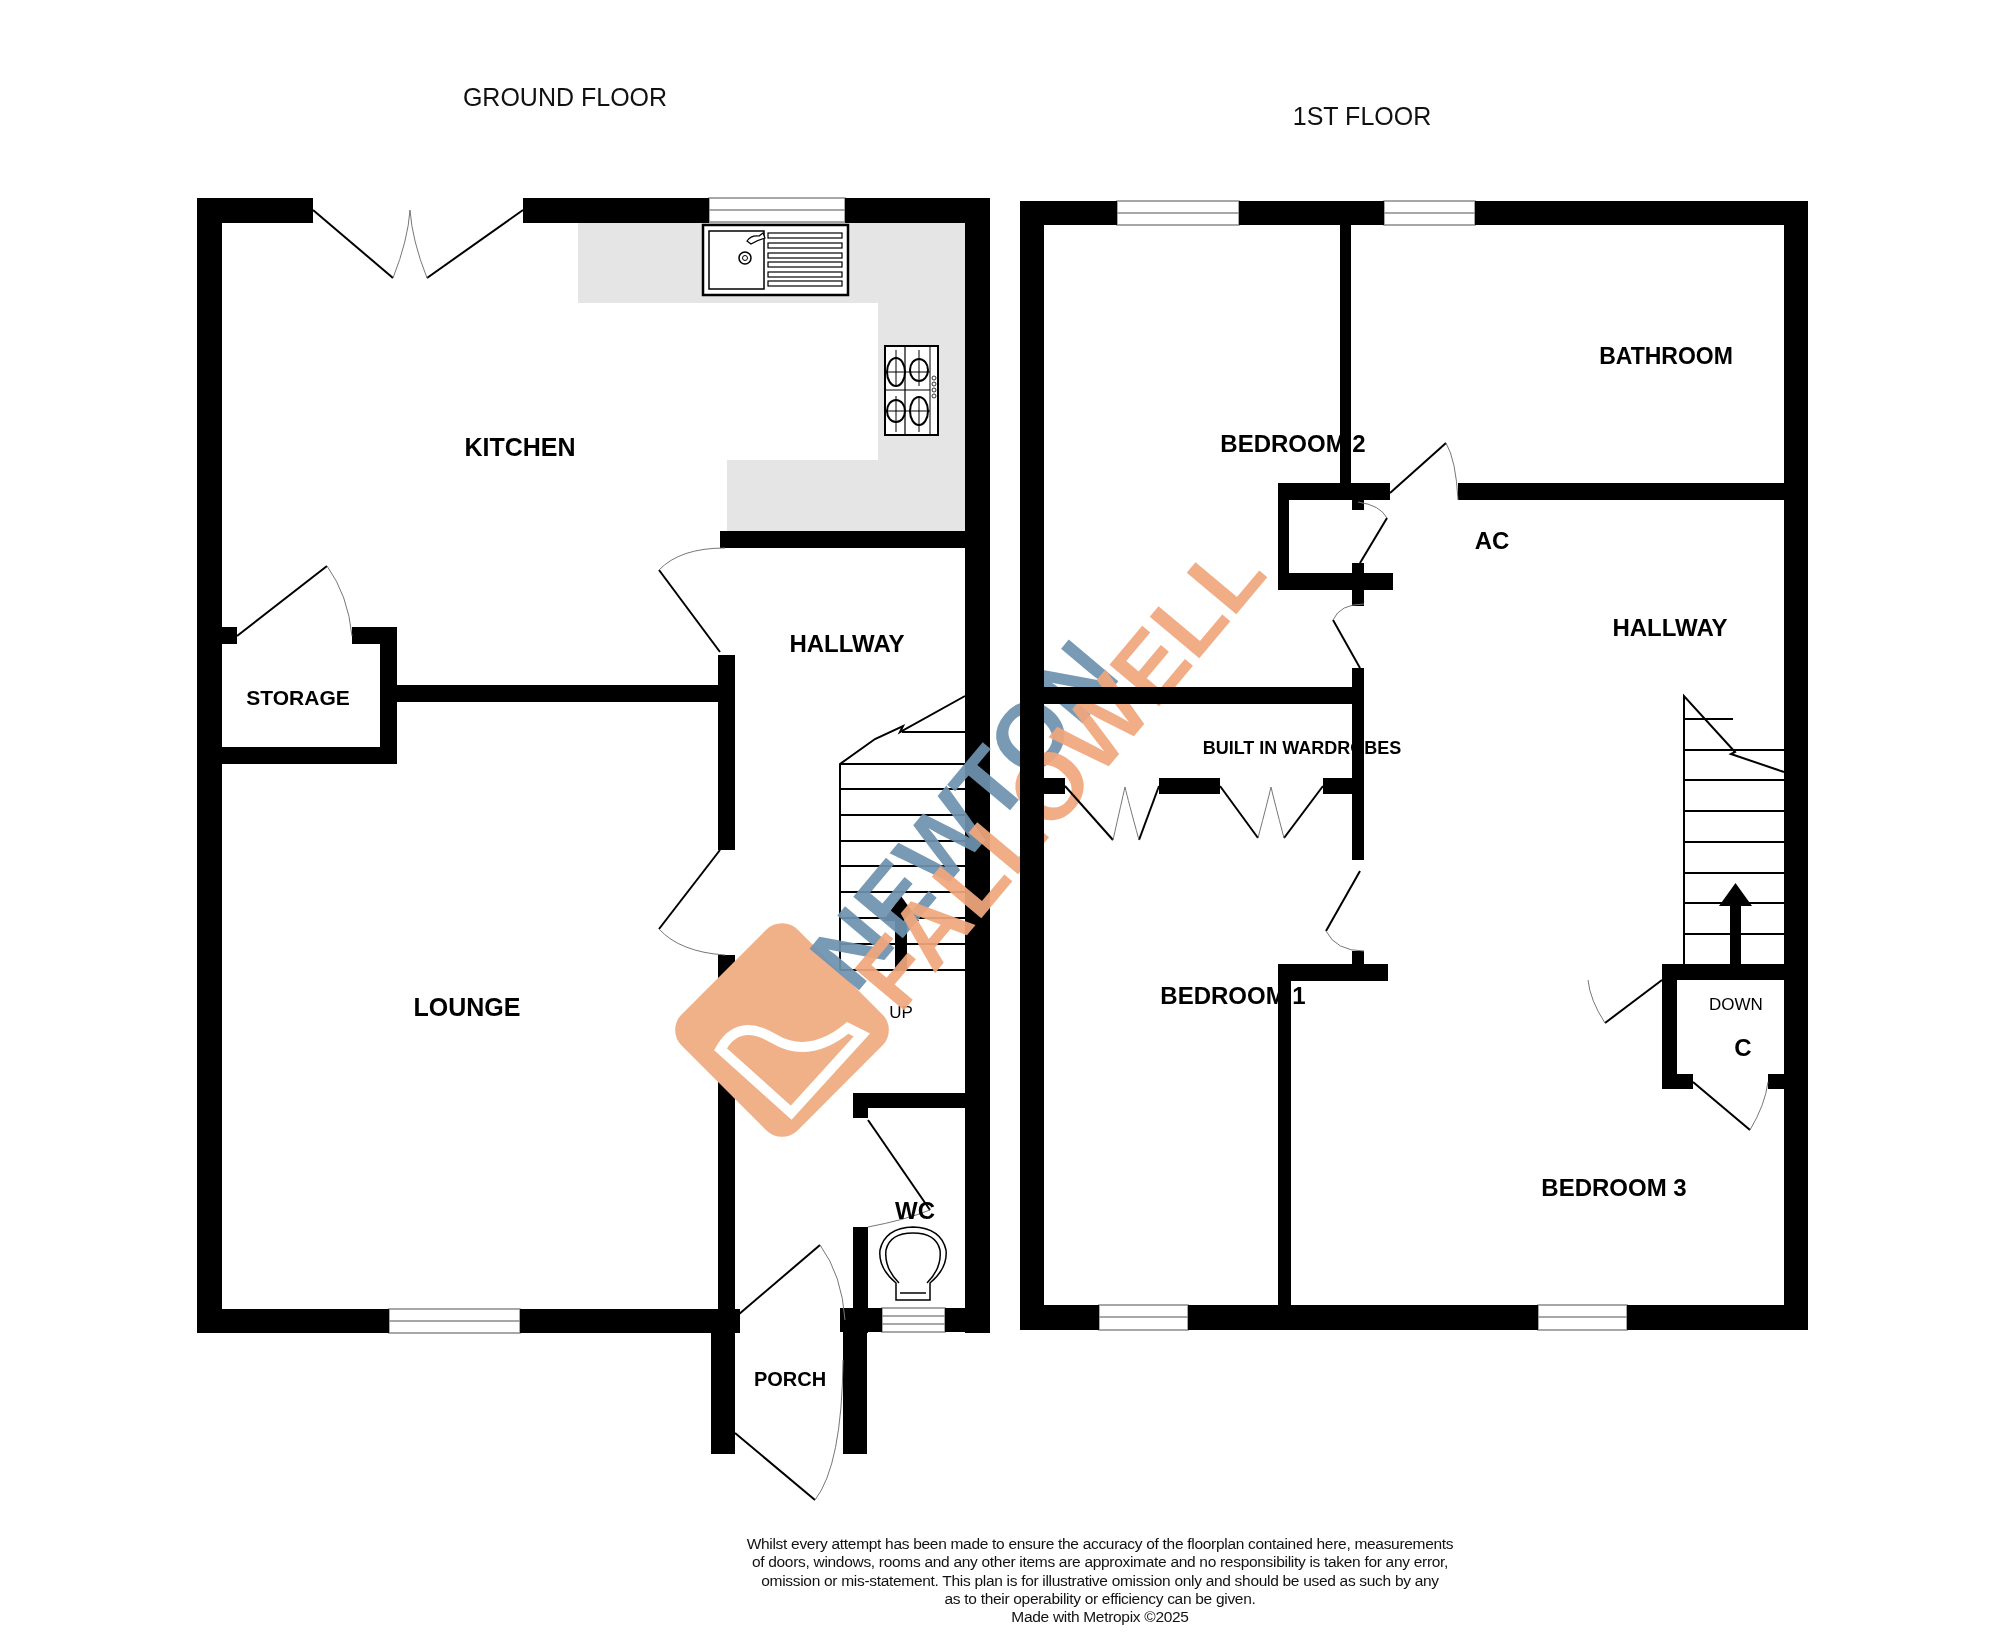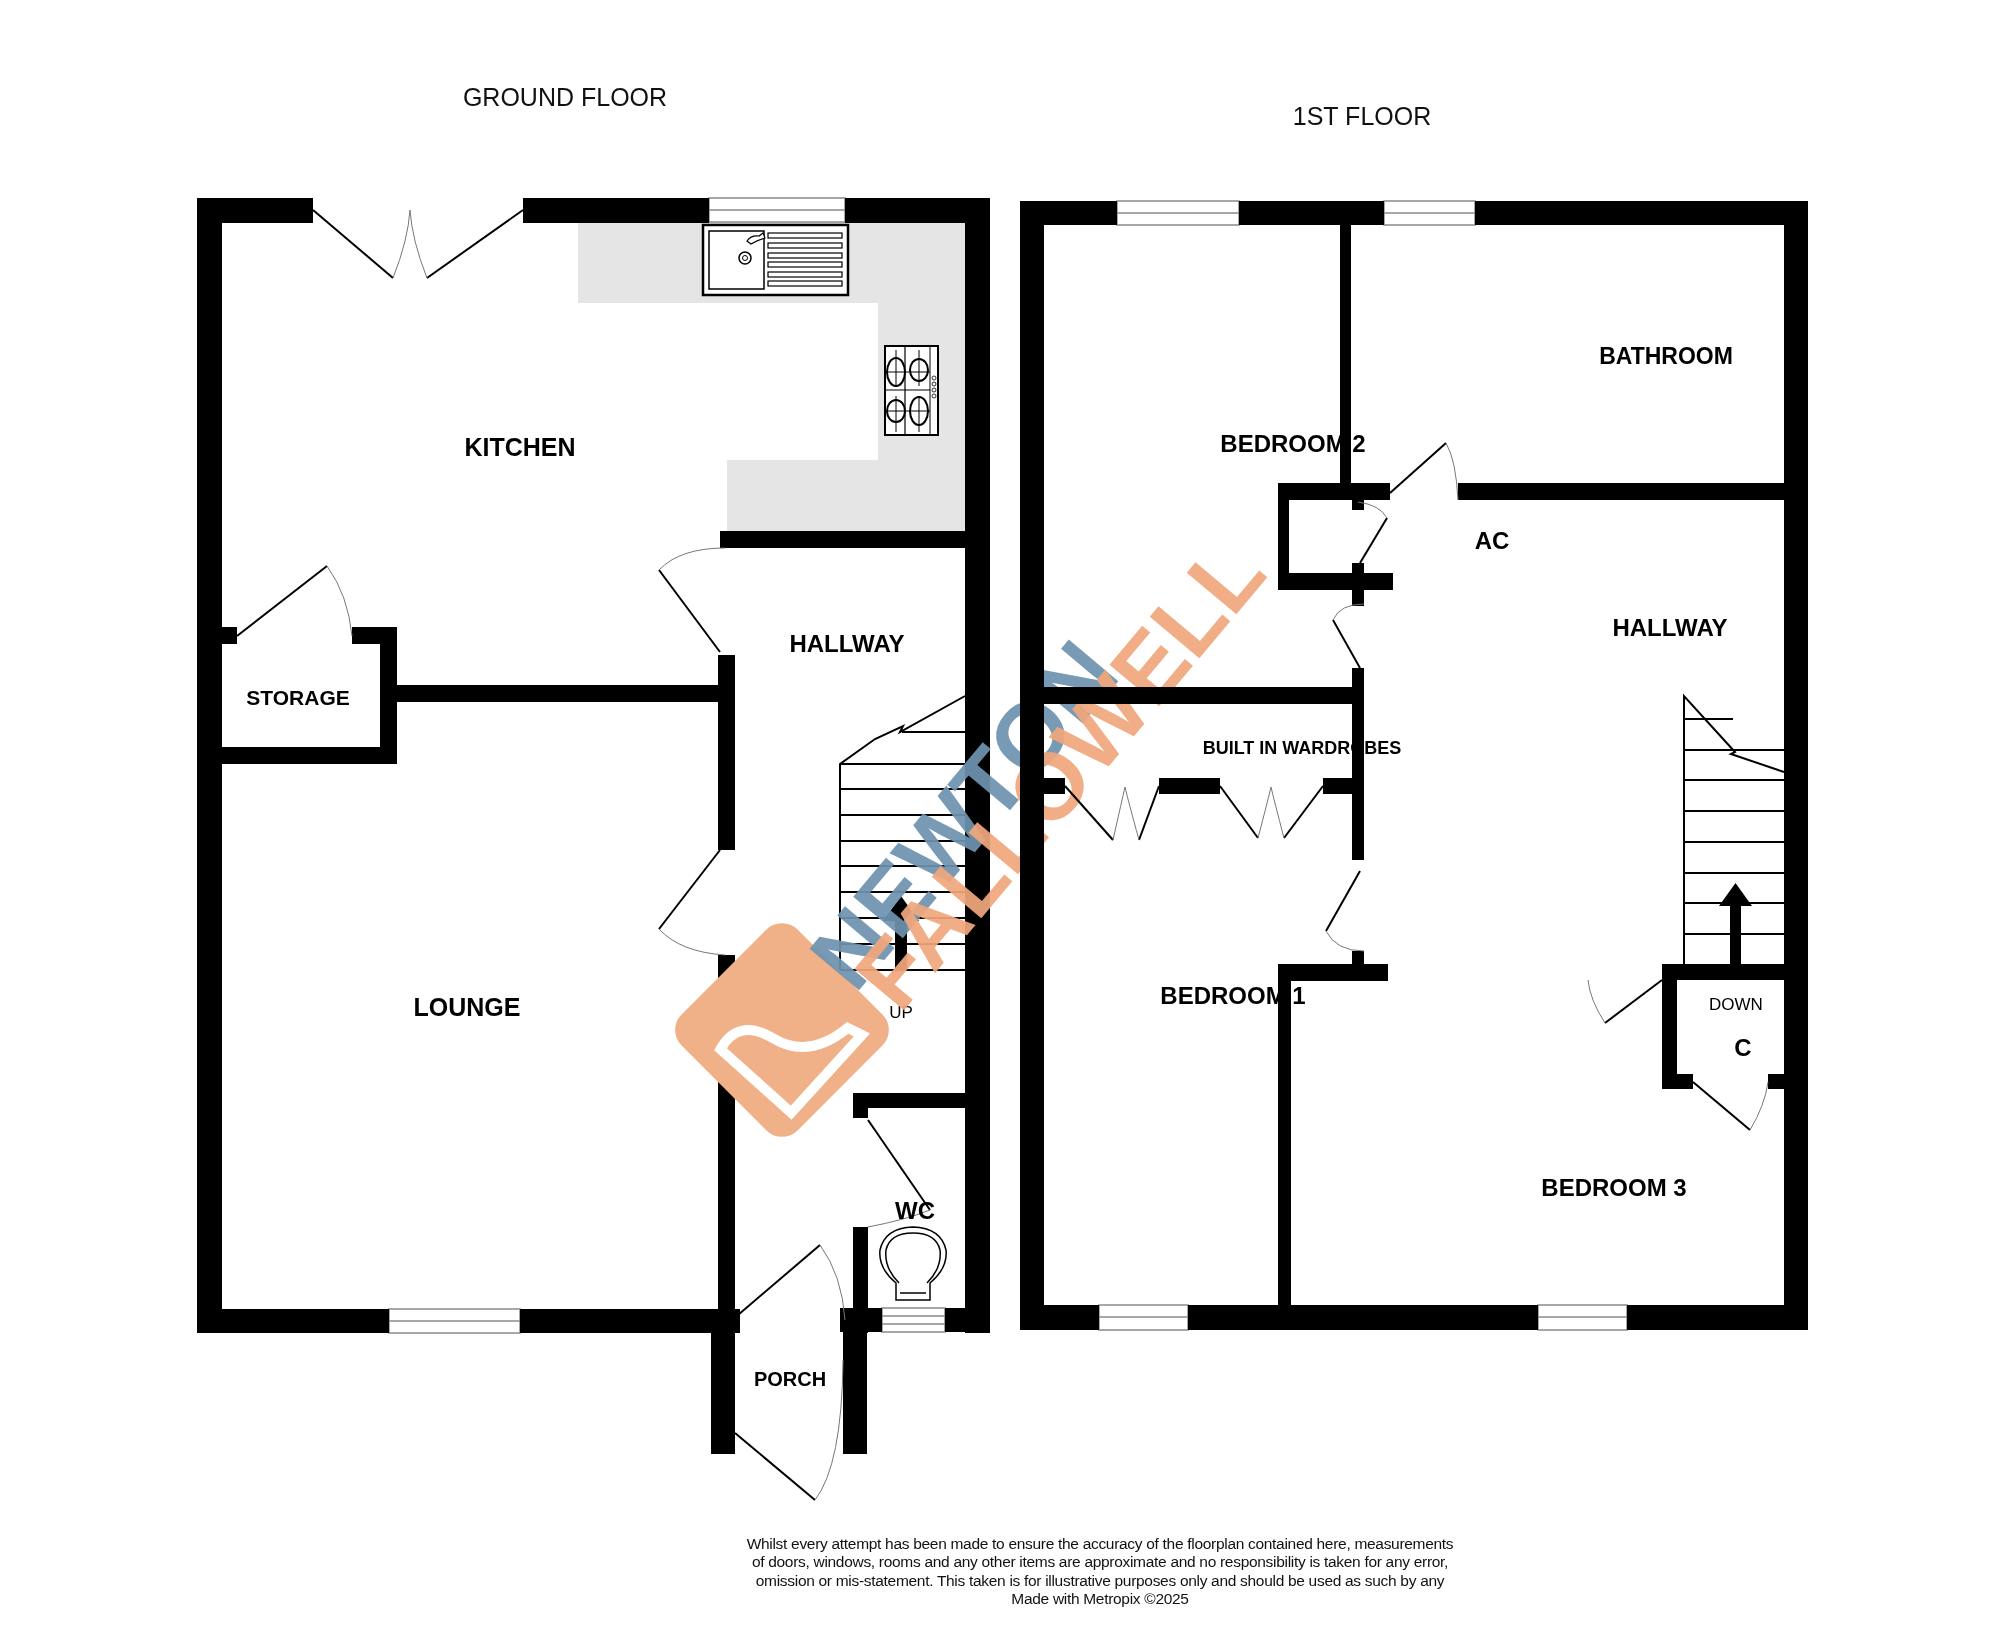--- a/index.html
+++ b/index.html
@@ -311,15 +311,16 @@
     <text class="room-label" x="1302" y="754" font-size="18" text-anchor="middle">BUILT IN WARDROBES</text>
     <text class="room-label" x="1233" y="1004" font-size="24" text-anchor="middle">BEDROOM 1</text>
     <text class="room-label" x="1614" y="1196" font-size="24" text-anchor="middle">BEDROOM 3</text>
     <text class="room-label" x="1743" y="1056" font-size="24" text-anchor="middle">C</text>
   </g>
 </svg>
 
 <div class="disclaimer">
   <div>Whilst every attempt has been made to ensure the accuracy of the floorplan contained here, measurements</div>
   <div>of doors, windows, rooms and any other items are approximate and no responsibility is taken for any error,</div>
-  <div>omission or mis-statement. This taken is for illustrative purposes only and should be used as such by any</div>
+  <div>omission or mis-statement. This plan is for illustrative omission only and should be used as such by any</div>
+  <div>as to their operability or efficiency can be given.</div>
   <div>Made with Metropix ©2025</div>
 </div>
 
 </body></html>

